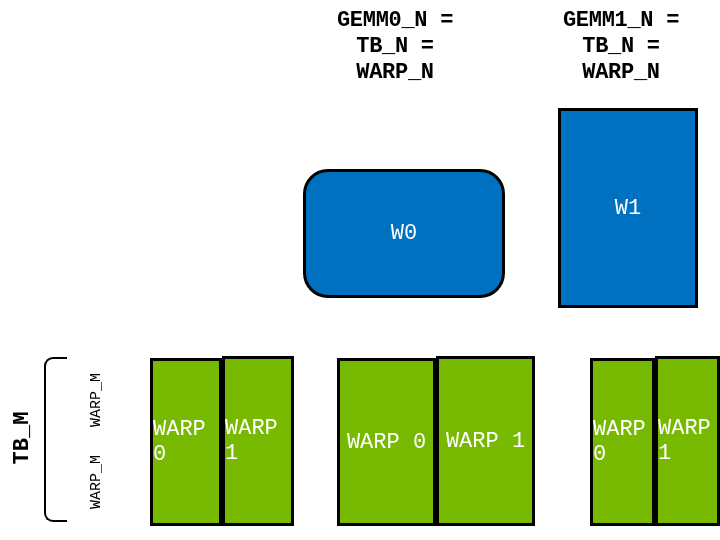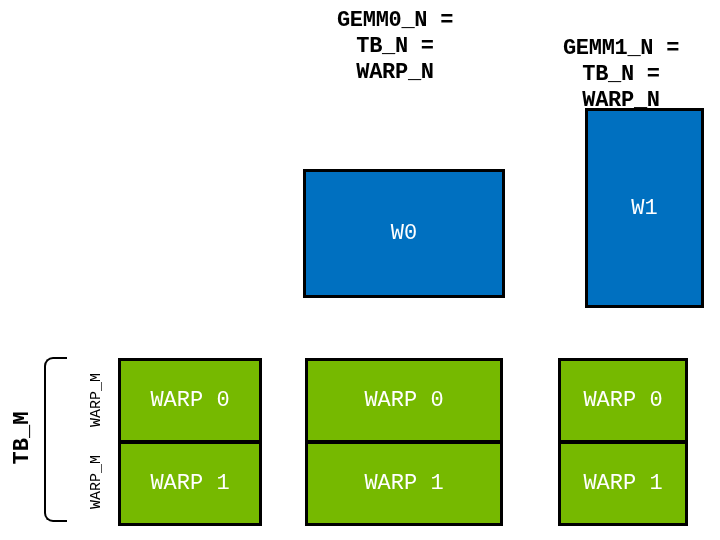--- a/index.html
+++ b/index.html
@@ -24,44 +24,45 @@
     width: 200px;
     text-align: center;
     font-size: 22px;
     line-height: 26px;
     font-weight: 600;
     letter-spacing: -0.3px;
     white-space: pre-line;
     color: var(--text, #000000);
   }
   #header-gemm0 { left: 295px; }
-  #header-gemm1 { left: 521px; margin-top: 28px; }
+  #header-gemm1 { left: 521px; }
 
   
   .operand-box {
     position: absolute;
     box-sizing: border-box;
     background: var(--blue, #0070C0);
     border: 3px solid var(--outline, #000000);
     display: flex;
     align-items: center;
     justify-content: center;
     color: var(--onfill, #ffffff);
     font-size: 22px;
   }
-  #w0-box { left: 303px; top: 169px; width: 202px; height: 129px; }
-  #w1-box { left: 558px; top: 108px; width: 119px; height: 200px; margin-left: 27px; }
+  #w0-box { left: 303px; top: 169px; width: 202px; height: 129px; border-radius: 25px; }
+  #w1-box { left: 558px; top: 108px; width: 140px; height: 200px; }
 
   
   .warp-col {
     position: absolute;
     top: 358px;
     height: 168px;
     display: flex;
-    flex-direction: column;
+    flex-direction: row;
+    margin-left: 32px;
   }
   #warp-col-1 { left: 118px; width: 144px; }
   #warp-col-2 { left: 305px; width: 198px; }
   #warp-col-3 { left: 558px; width: 130px; }
   .warp-row {
     flex: 1;
     box-sizing: border-box;
     background: var(--green, #76B900);
     border: 3px solid var(--outline, #000000);
     display: flex;

